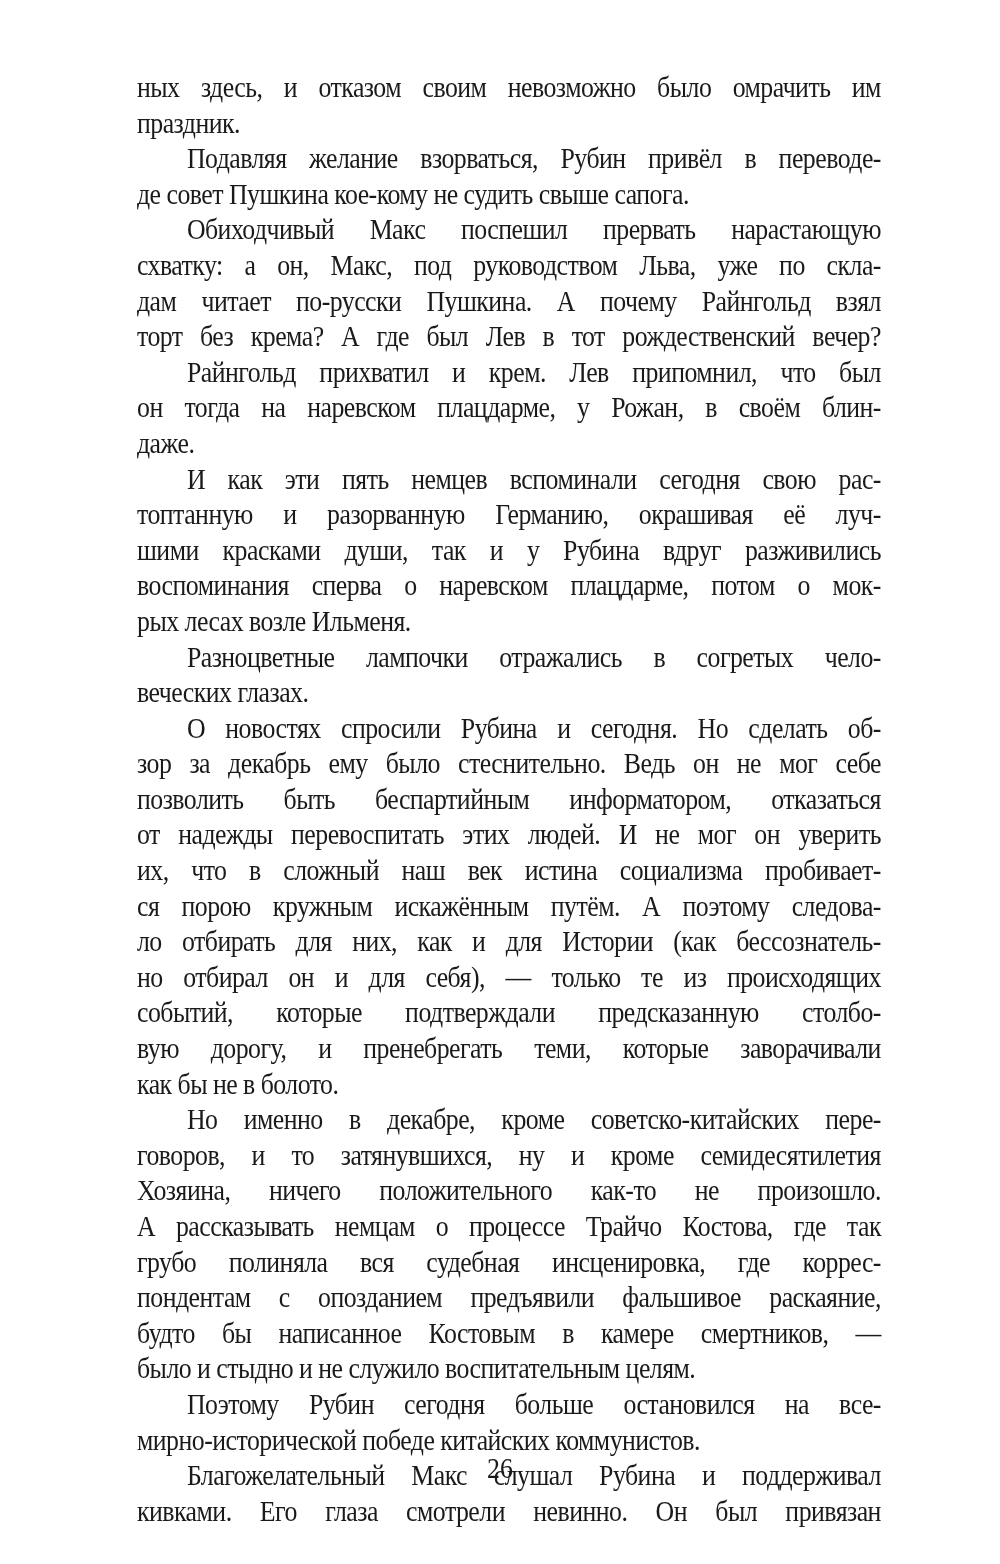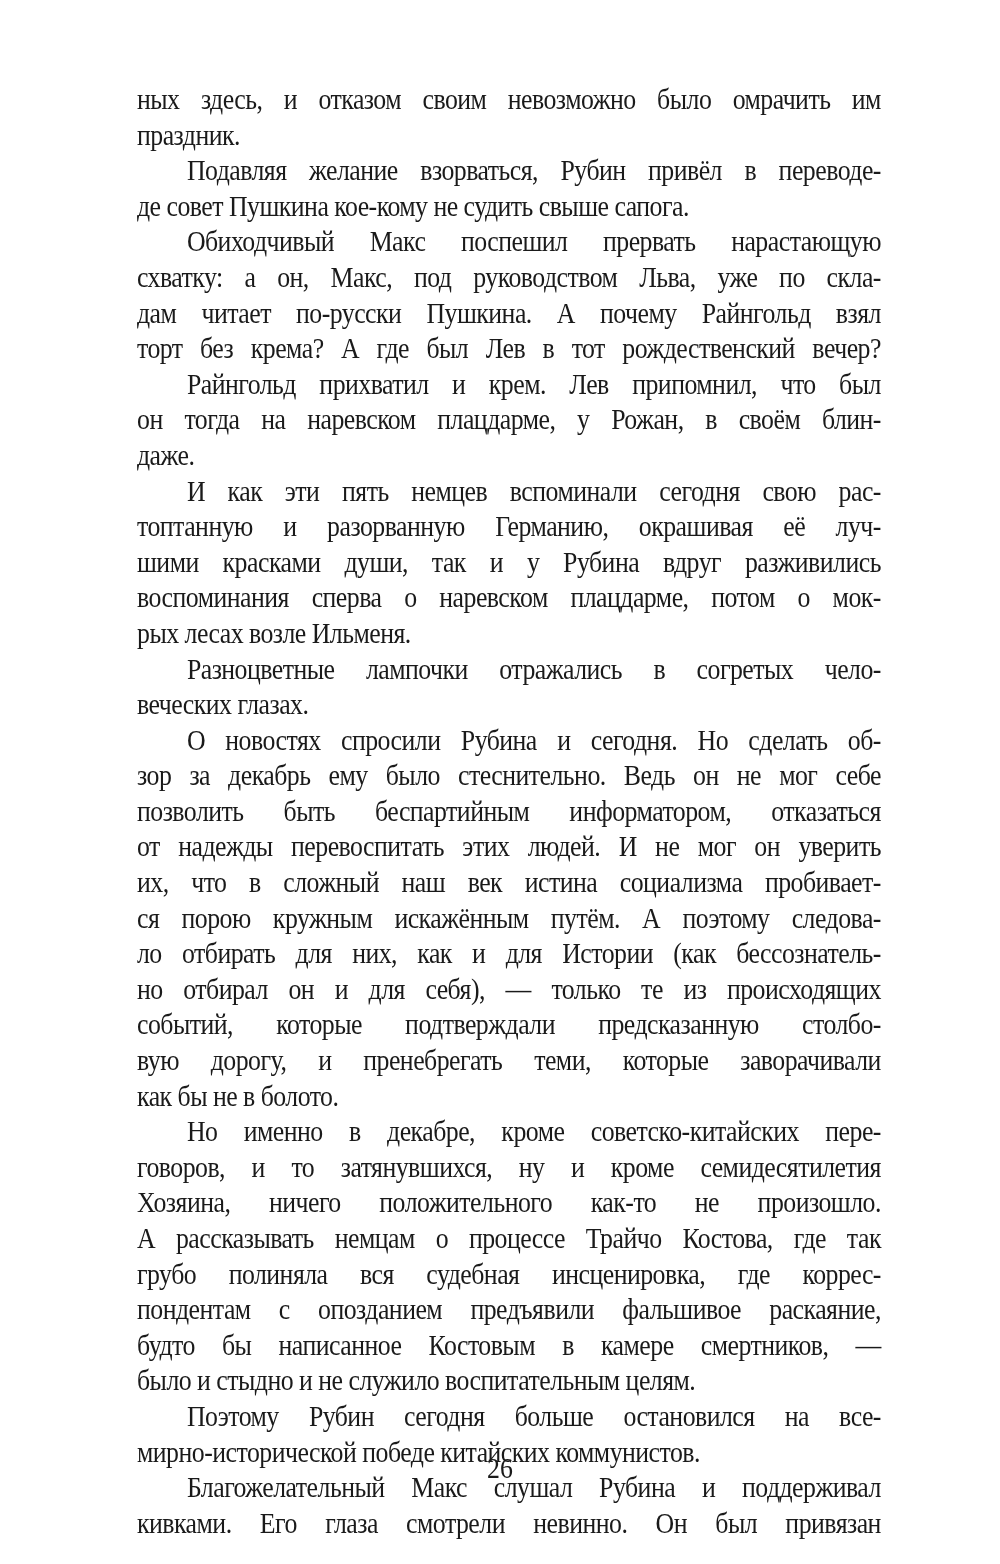--- a/index.html
+++ b/index.html
@@ -11,21 +11,21 @@
       width: 1000px;
       height: 1564px;
       position: relative;
       overflow: hidden;
       font-family: "Liberation Serif", "DejaVu Serif", serif;
       color: #1a1a1a;
     }
     .page {
       position: absolute;
       left: 137px;
-      top: 81px;
+      top: 69px;
       width: 744px;
     }
     .line {
       display: block;
       height: 35.6px;
       line-height: 35.6px;
       font-size: 30px;
       white-space: nowrap;
       text-align: justify;
       text-align-last: justify;

